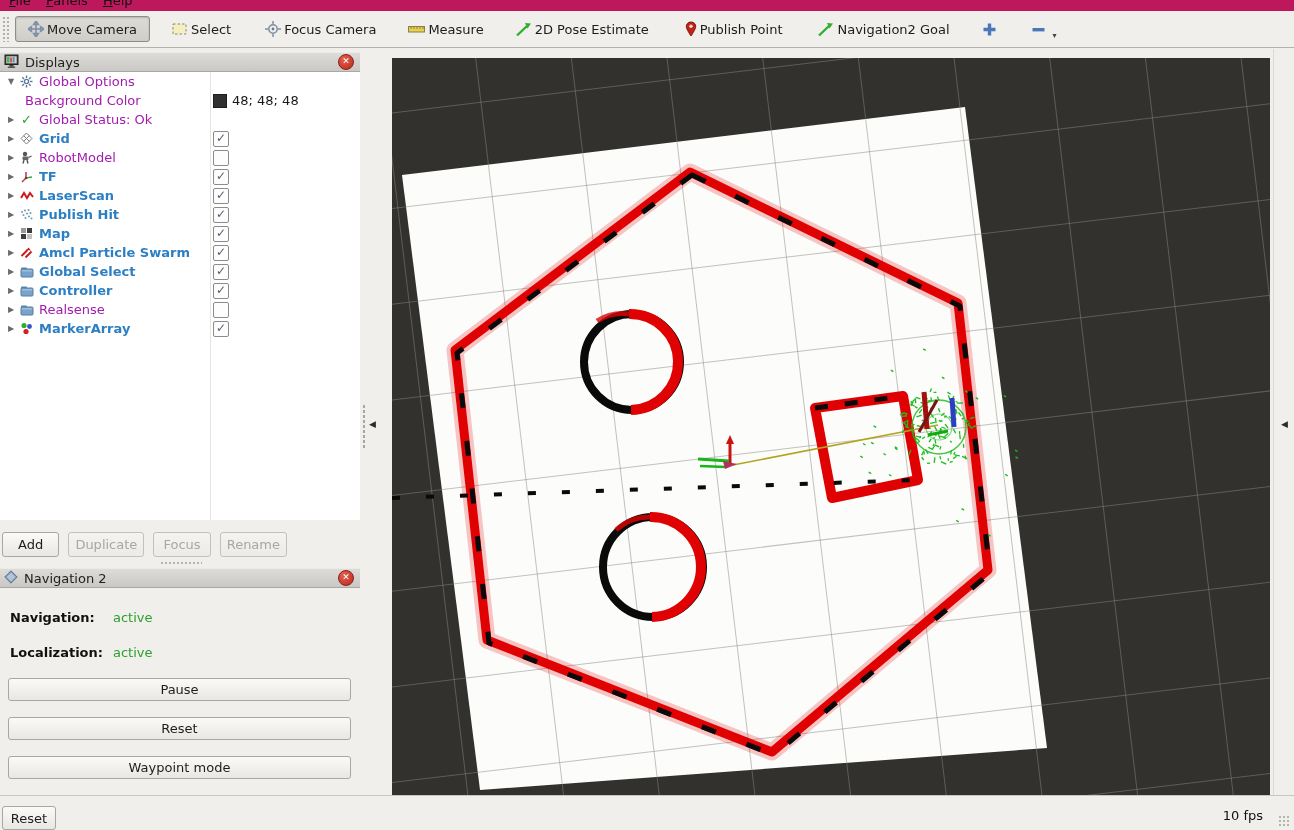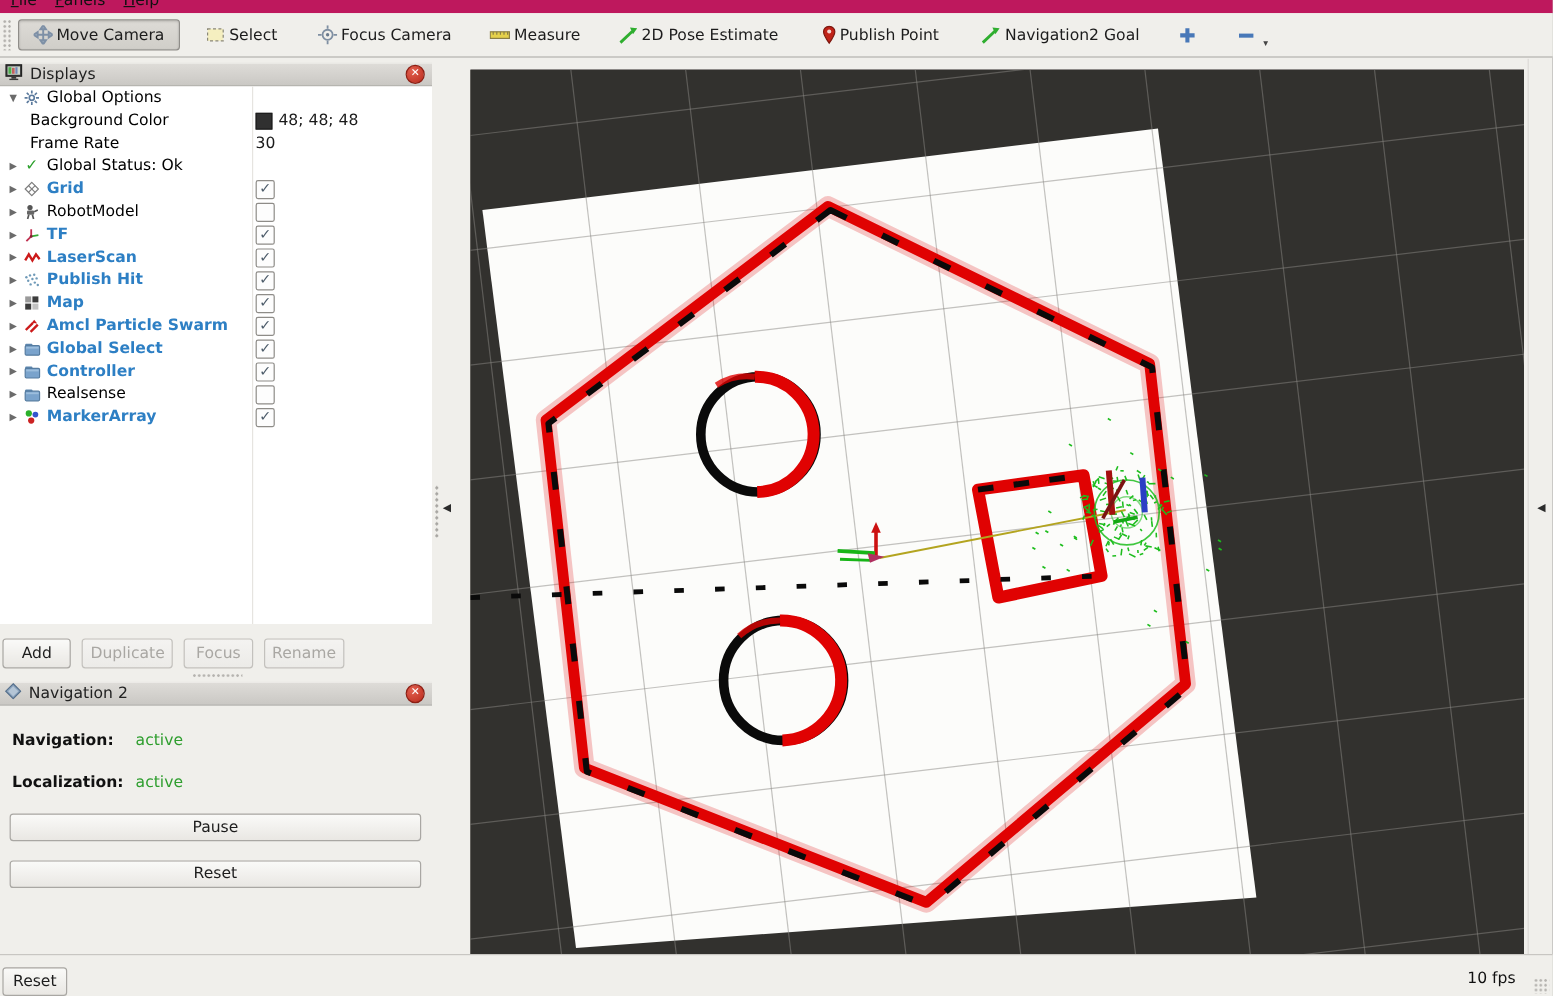--- a/index.html
+++ b/index.html
@@ -30,21 +30,21 @@
     padding-left:4px;box-sizing:border-box;font-size:13px;color:#222;}
   .closebtn{margin-left:auto;margin-right:6px;width:14px;height:14px;border-radius:50%;
     background:radial-gradient(circle at 35% 30%,#e2604f,#b92a1c);border:1px solid #8c1f14;
     color:#fff;font-size:9px;line-height:13px;text-align:center;font-weight:bold;}
   
   .tree{position:absolute;top:72px;left:0;width:360px;height:448px;background:#ffffff;}
   .colsep{position:absolute;left:210px;top:0;bottom:0;width:1px;background:#e6e4e0;}
   .trow{height:19px;display:flex;align-items:center;position:relative;}
   .expander{width:12px;margin-left:5px;font-size:8px;color:#6b6b6b;text-align:center;flex:none;}
   .ticon{width:17px;margin-left:1px;display:flex;justify-content:center;align-items:center;flex:none;}
-  .tlabel{margin-left:4px;font-size:13px;color:#000000;}
+  .tlabel{margin-left:4px;font-size:13px;color:#a21caf;}
   .tlabel.child{margin-left:25px;}
   .tlabel.blue{color:#2d7fc4;font-weight:bold;}
   .tval{position:absolute;left:213px;font-size:13px;display:flex;align-items:center;gap:5px;color:#1a1a1a;}
   .swatch{width:12px;height:12px;background:#303030;border:1px solid #1d1d1d;display:inline-block;}
   .cbox{position:absolute;left:213px;top:2px;width:14px;height:14px;background:#fdfdfd;
     border:1px solid #8e8c88;border-radius:2px;font-size:12px;line-height:13px;text-align:center;
     color:#4e5d6b;font-weight:bold;}
   .cbox.on::after{content:"✓";}
   
   .pbtn{background:linear-gradient(#fafaf8,#e9e7e3);border:1px solid #a9a7a3;border-radius:3px;
@@ -221,24 +221,20 @@
       <span class="tlabel">Global Options</span>
     </div>
     <div class="trow">
       <span class="tlabel child">Background Color</span>
       <span class="tval">
           <span class="swatch"></span>
           <span>48; 48; 48</span>
         </span>
     </div>
     <div class="trow">
-      <span class="tlabel child">Frame Rate</span>
-      <span class="tval">30</span>
-    </div>
-    <div class="trow">
       <span class="expander">▶</span>
       <span class="ticon" style="color:#2ca02c;font-weight:bold;font-size:13px;">✓</span>
       <span class="tlabel">Global Status: Ok</span>
     </div>
 
     <div class="trow">
       <span class="expander">▶</span>
       <span class="ticon">
         <svg width="13" height="13" viewBox="0 0 13 13">
             <g stroke="#7d7d7d" fill="none">
@@ -406,20 +402,21 @@
   <div class="nrow" style="top:610px">
     <span class="nlabel">Navigation:</span>
     <span class="nstatus">active</span>
   </div>
   <div class="nrow" style="top:645px">
     <span class="nlabel">Localization:</span>
     <span class="nstatus">active</span>
   </div>
   <button class="pbtn navbtn" style="top:678px">Pause</button>
   <button class="pbtn navbtn" style="top:717px">Reset</button>
+  <button class="pbtn navbtn" style="top:756px">Waypoint mode</button>
 
   <div class="dots-v" style="left:362px;top:404px"></div>
   <div class="split-arrow" style="left:369px;top:419px">◀</div>
   <div class="rline"></div>
   <div class="split-arrow" style="left:1281px;top:419px">◀</div>
 
   <div class="view3d">
     <svg width="878" height="737" viewBox="0 0 878 737">
       <rect x="0" y="0" width="878" height="737" fill="#32312e"></rect>
 

